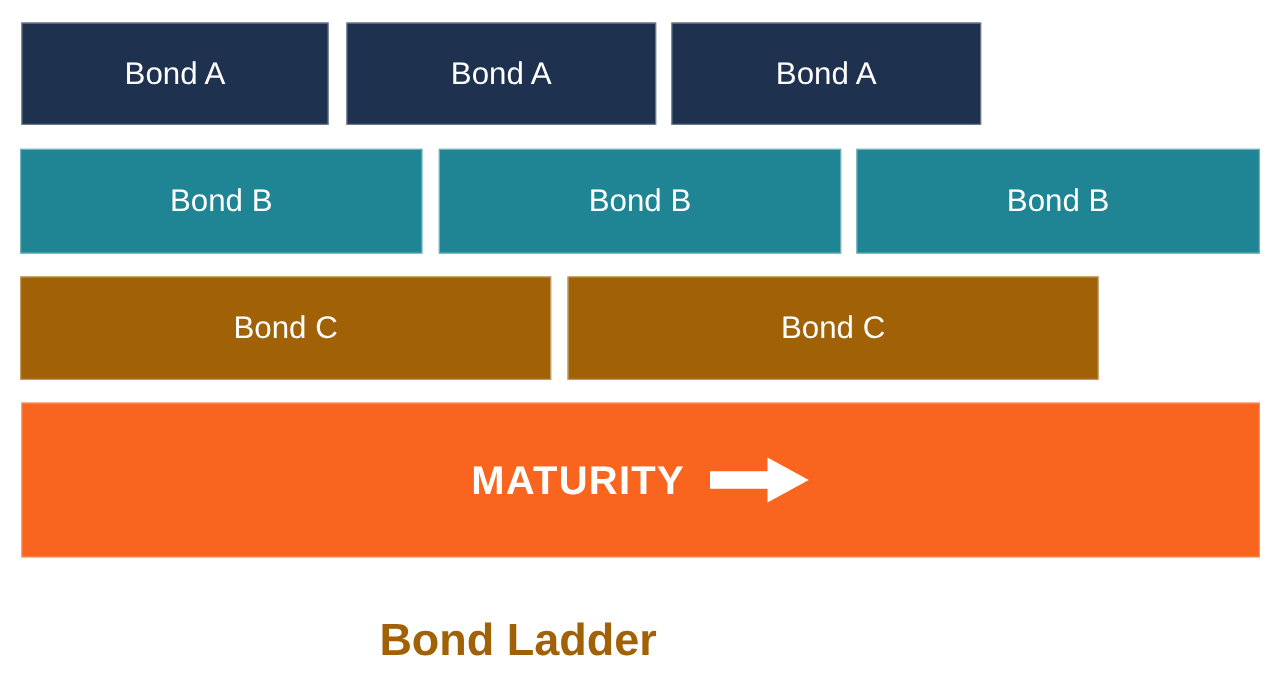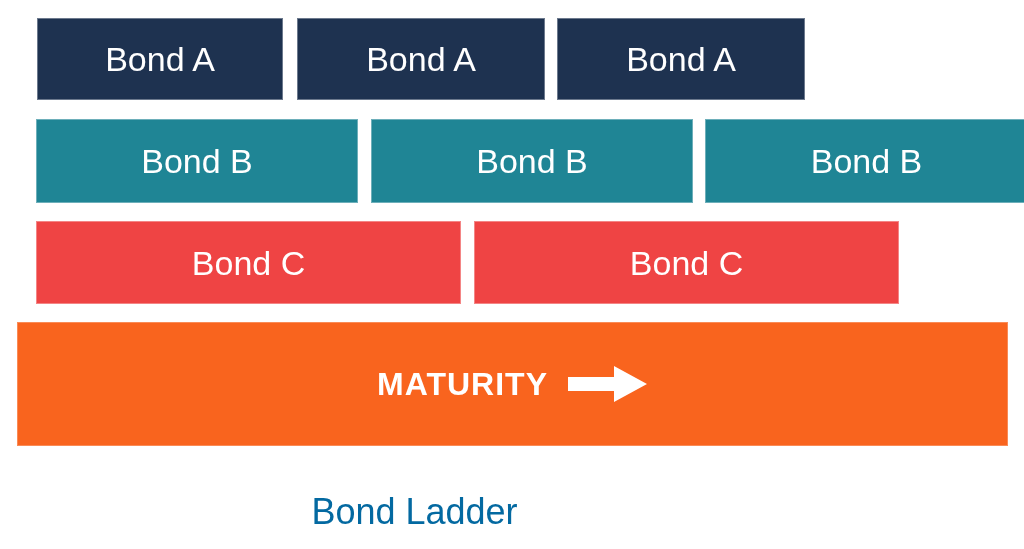--- a/index.html
+++ b/index.html
@@ -14,28 +14,27 @@
     height: 549px;
     background: #ffffff;
     overflow: hidden;
   }
   .box {
     position: absolute;
     display: flex;
     align-items: center;
     justify-content: center;
     color: #ffffff;
-    font-size: 34px;
+    font-size: 25px;
     line-height: 1;
     box-shadow: inset 0 0 0 1px rgba(255,255,255,0.35);
-    margin-left: 20px;
   }
   .navy  { background: #1e3250; }
   .teal  { background: #1f8595; justify-content: center; }
-  .green { background: #ef4444; }
+  .green { background: #a16207; }
 
   
   .a1 { left: 17px;  top: 18px; width: 246px; height: 82px; }
   .a2 { left: 277px; top: 18px; width: 248px; height: 82px; }
   .a3 { left: 537px; top: 18px; width: 248px; height: 82px; }
 
   
   .b1 { left: 16px;  top: 119px; width: 322px; height: 84px; }
   .b2 { left: 351px; top: 119px; width: 322px; height: 84px; }
   .b3 { left: 685px; top: 119px; width: 323px; height: 84px; }
@@ -65,23 +64,23 @@
     text-align: center;
   }
   .maturity-arrow svg { display: block; }
 
   
   .diagram-title {
     position: absolute;
     left: 0; top: 494px;
     width: 829px;
     text-align: center;
-    color: #0369a1;
+    color: #a16207;
     font-size: 36px;
-    font-weight: normal;
+    font-weight: bold;
     line-height: 1;
   }
 </style>
 </head>
 <body>
 
 <div class="canvas">
 
   <div class="box navy a1">
     <span>Bond A</span>

